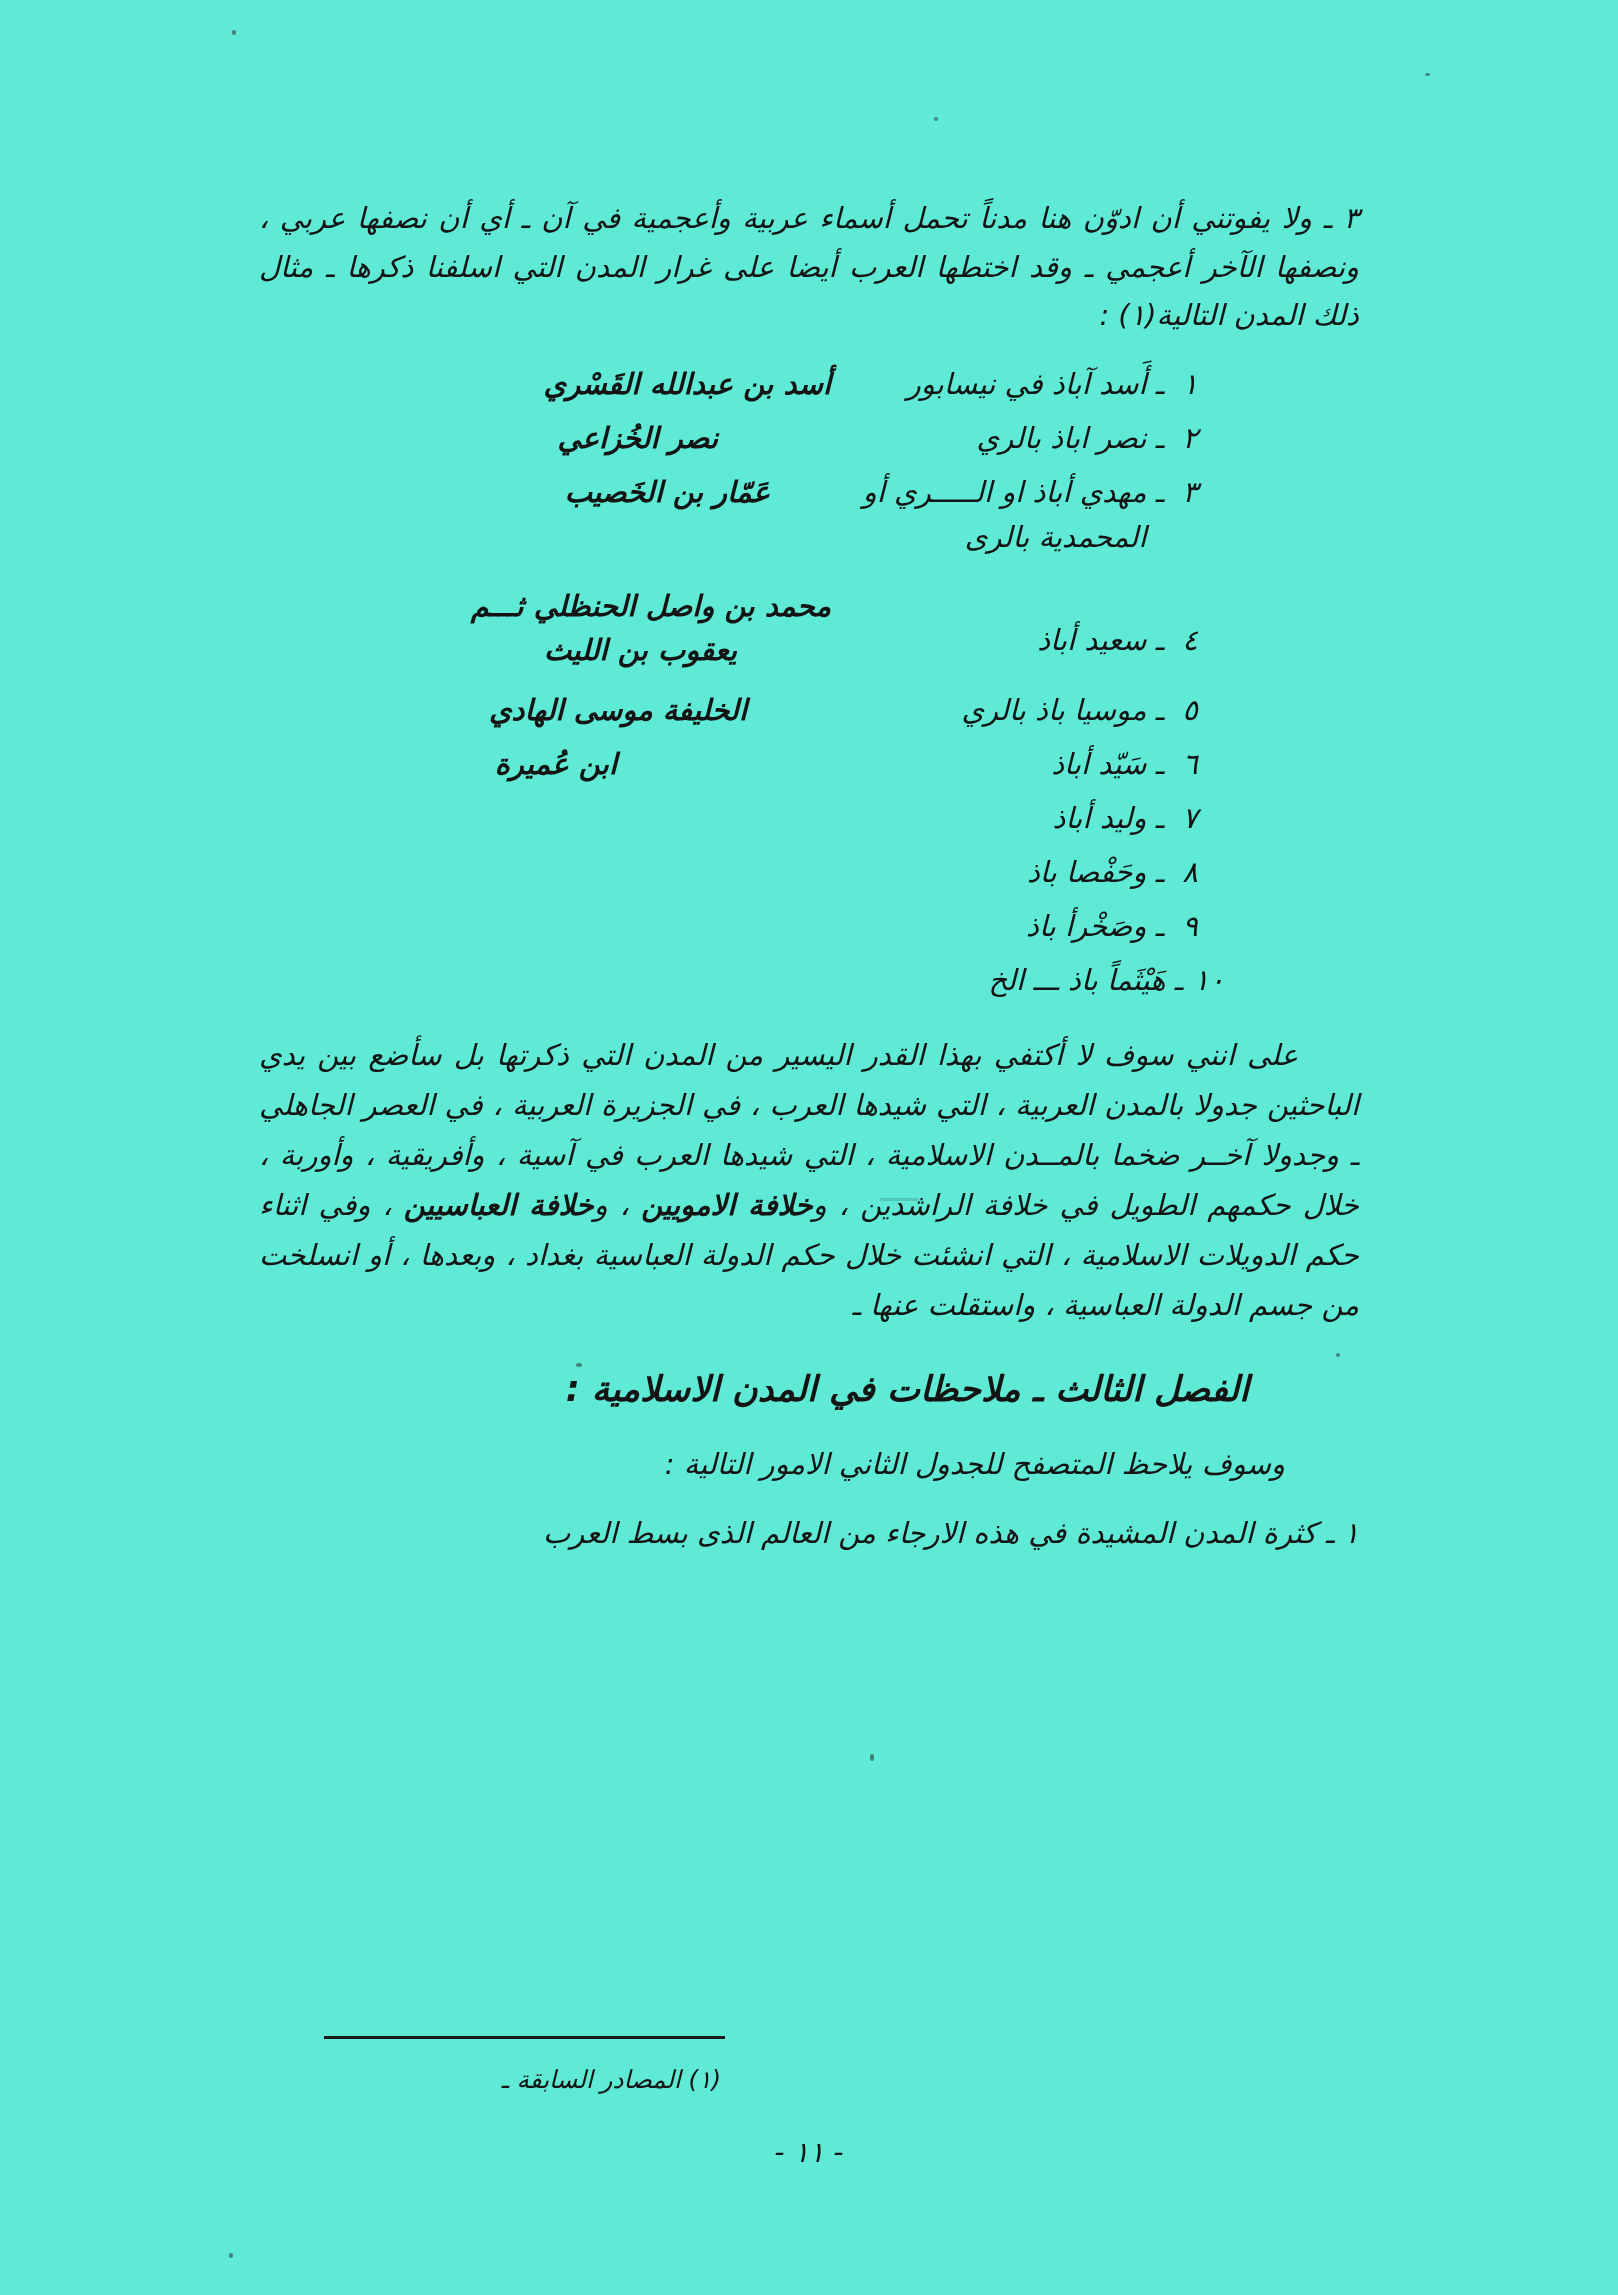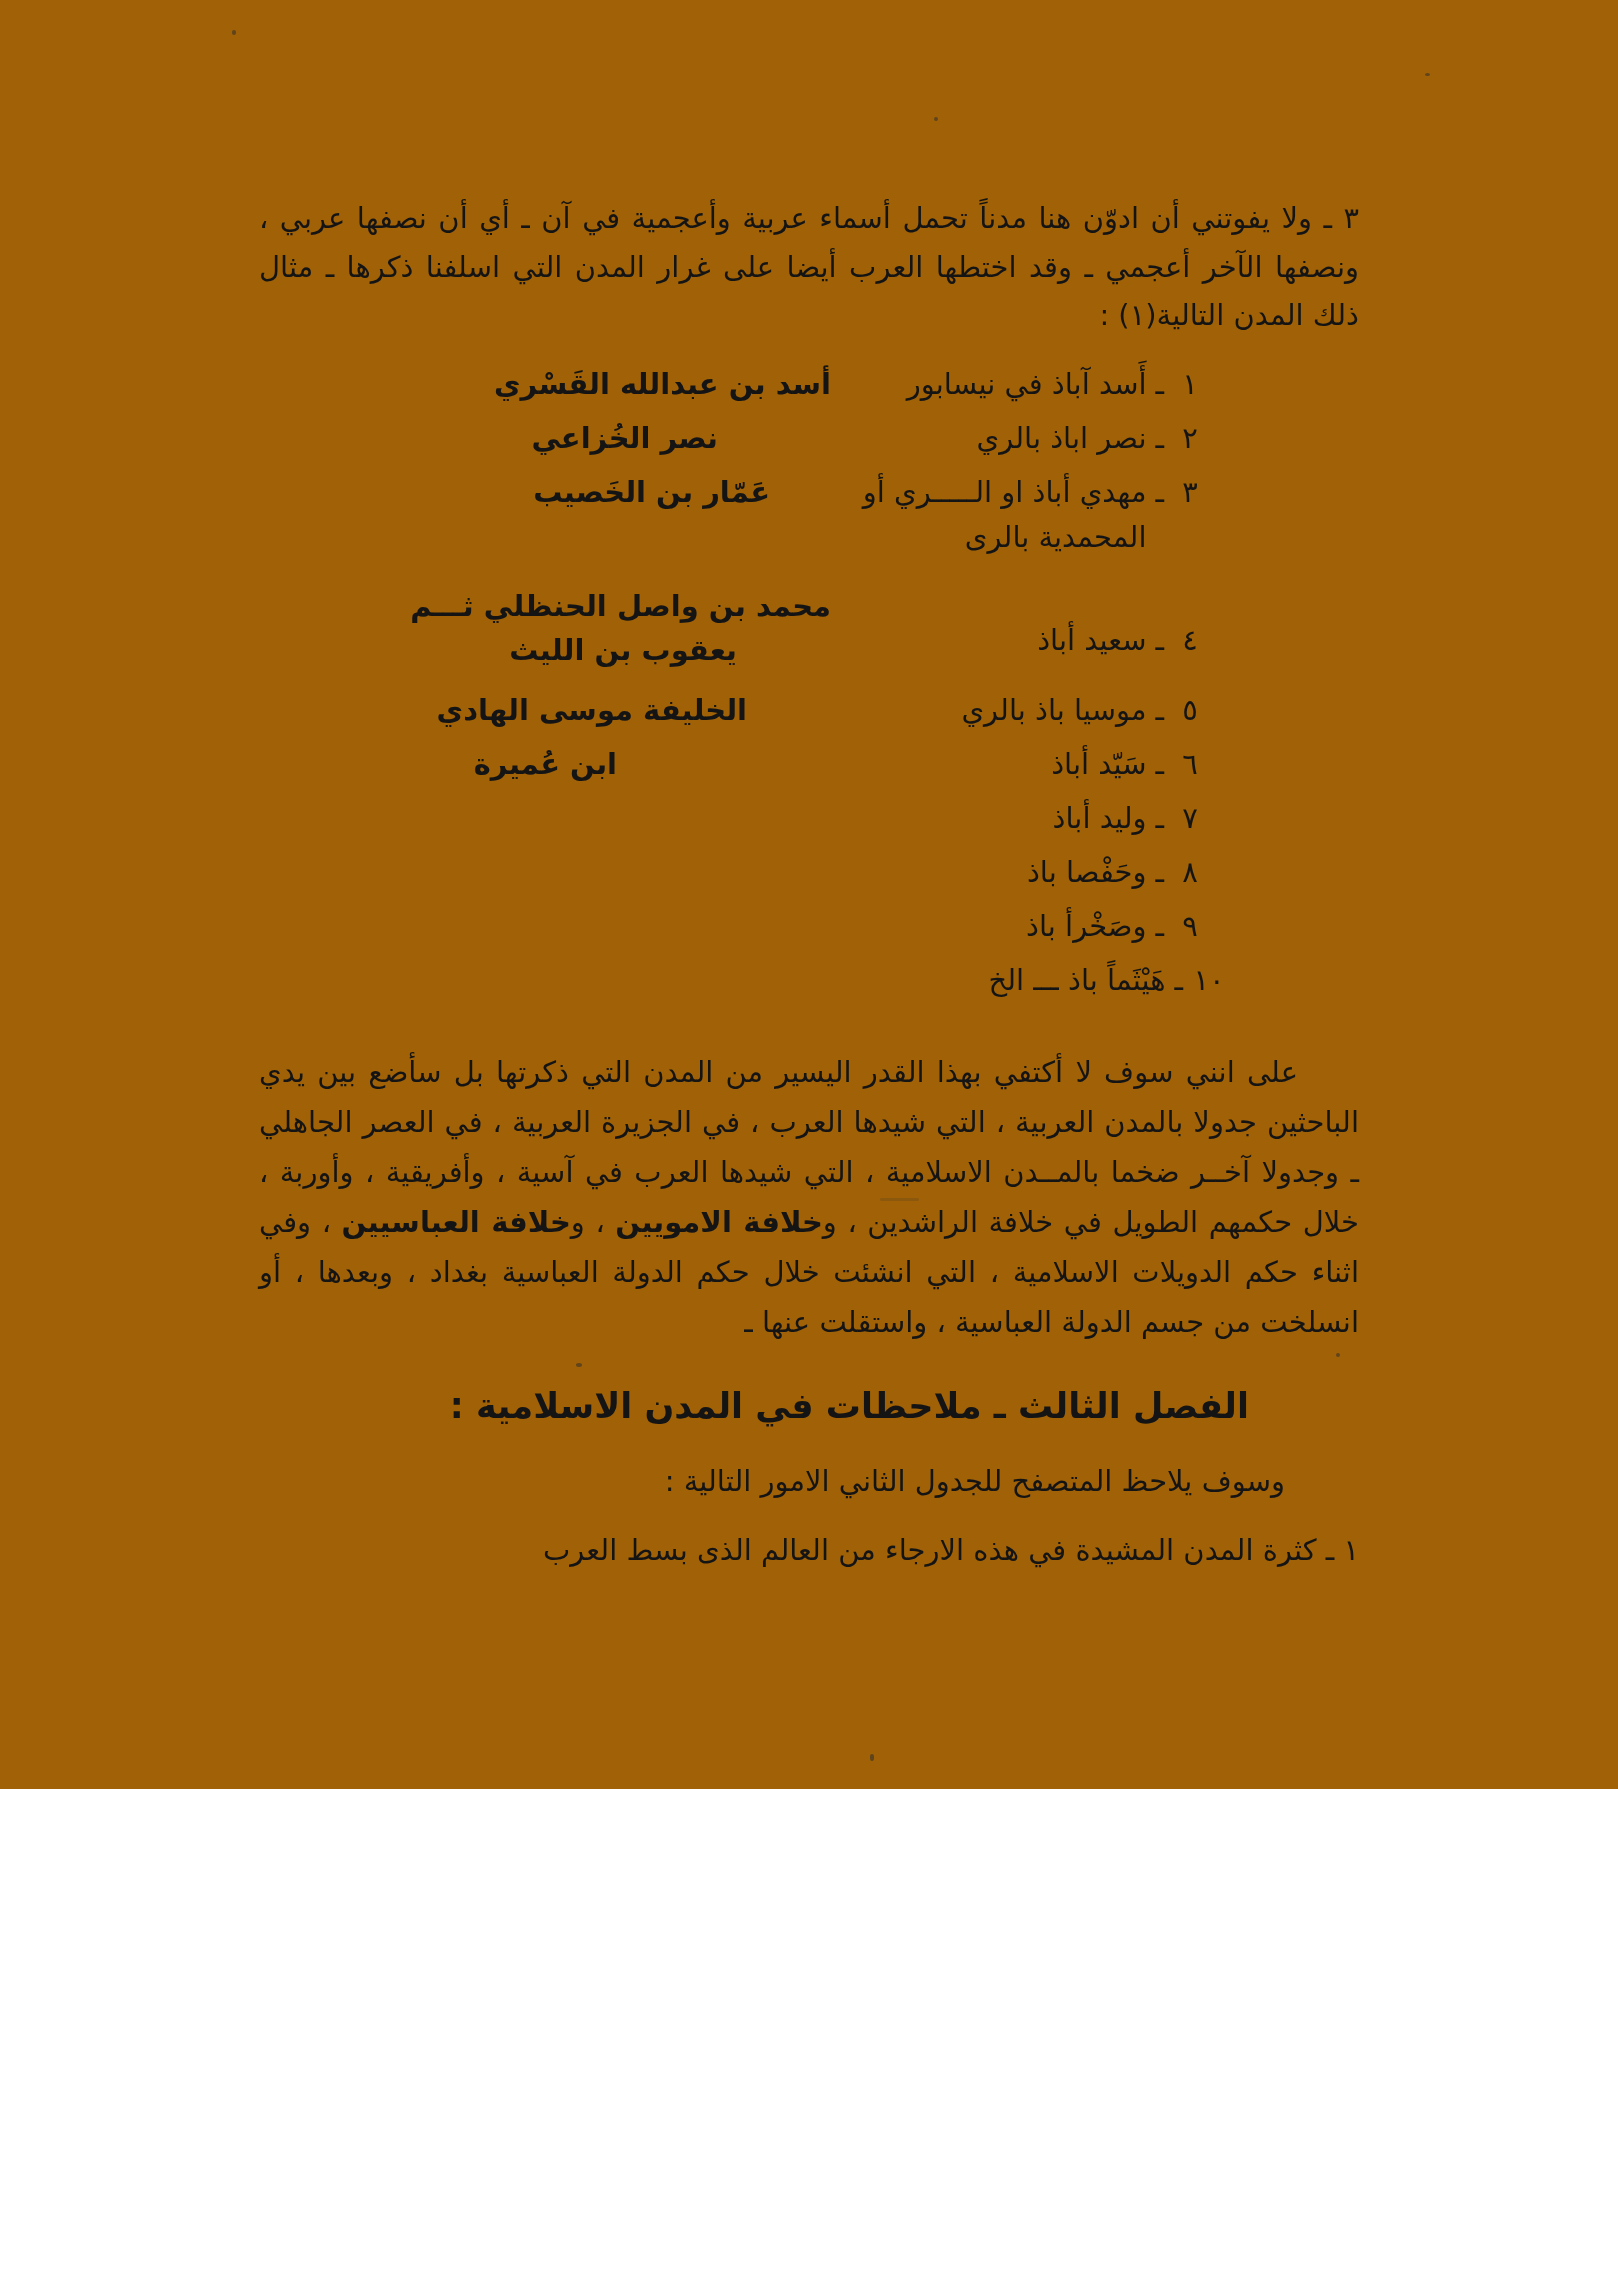--- a/index.html
+++ b/index.html
@@ -5,27 +5,28 @@
 <style>
   html, body {
     margin: 0;
     padding: 0;
     background: #ffffff;
   }
 
   .page {
     position: relative;
     width: 1618px;
-    height: 1789px;
-    background: #a16207;
+    height: 2295px;
+    background: #5eead4;
     margin: 0 auto;
     overflow: hidden;
     font-family: "DejaVu Sans", "Liberation Sans", sans-serif;
     color: #141414;
     direction: rtl;
+    font-style: italic;
   }
 
   
   .speck {
     position: absolute;
     background: #2b2b2b;
     border-radius: 50%;
     opacity: 0.55;
   }
 
@@ -130,21 +131,21 @@
     font-size: 35px;
     font-weight: bold;
     margin: 39px 0 31px 0;
     padding-right: 110px;
     letter-spacing: 0.3px;
   }
 
   .bold-run { font-weight: bold; }
 
   .after-list {
-    margin-top: 46px;
+    margin-top: 29px;
   }
 
   
   .footnote-rule {
     position: absolute;
     top: 2036px;
     right: 893px;
     width: 401px;
     height: 2.6px;
     background: #1b1b1b;

